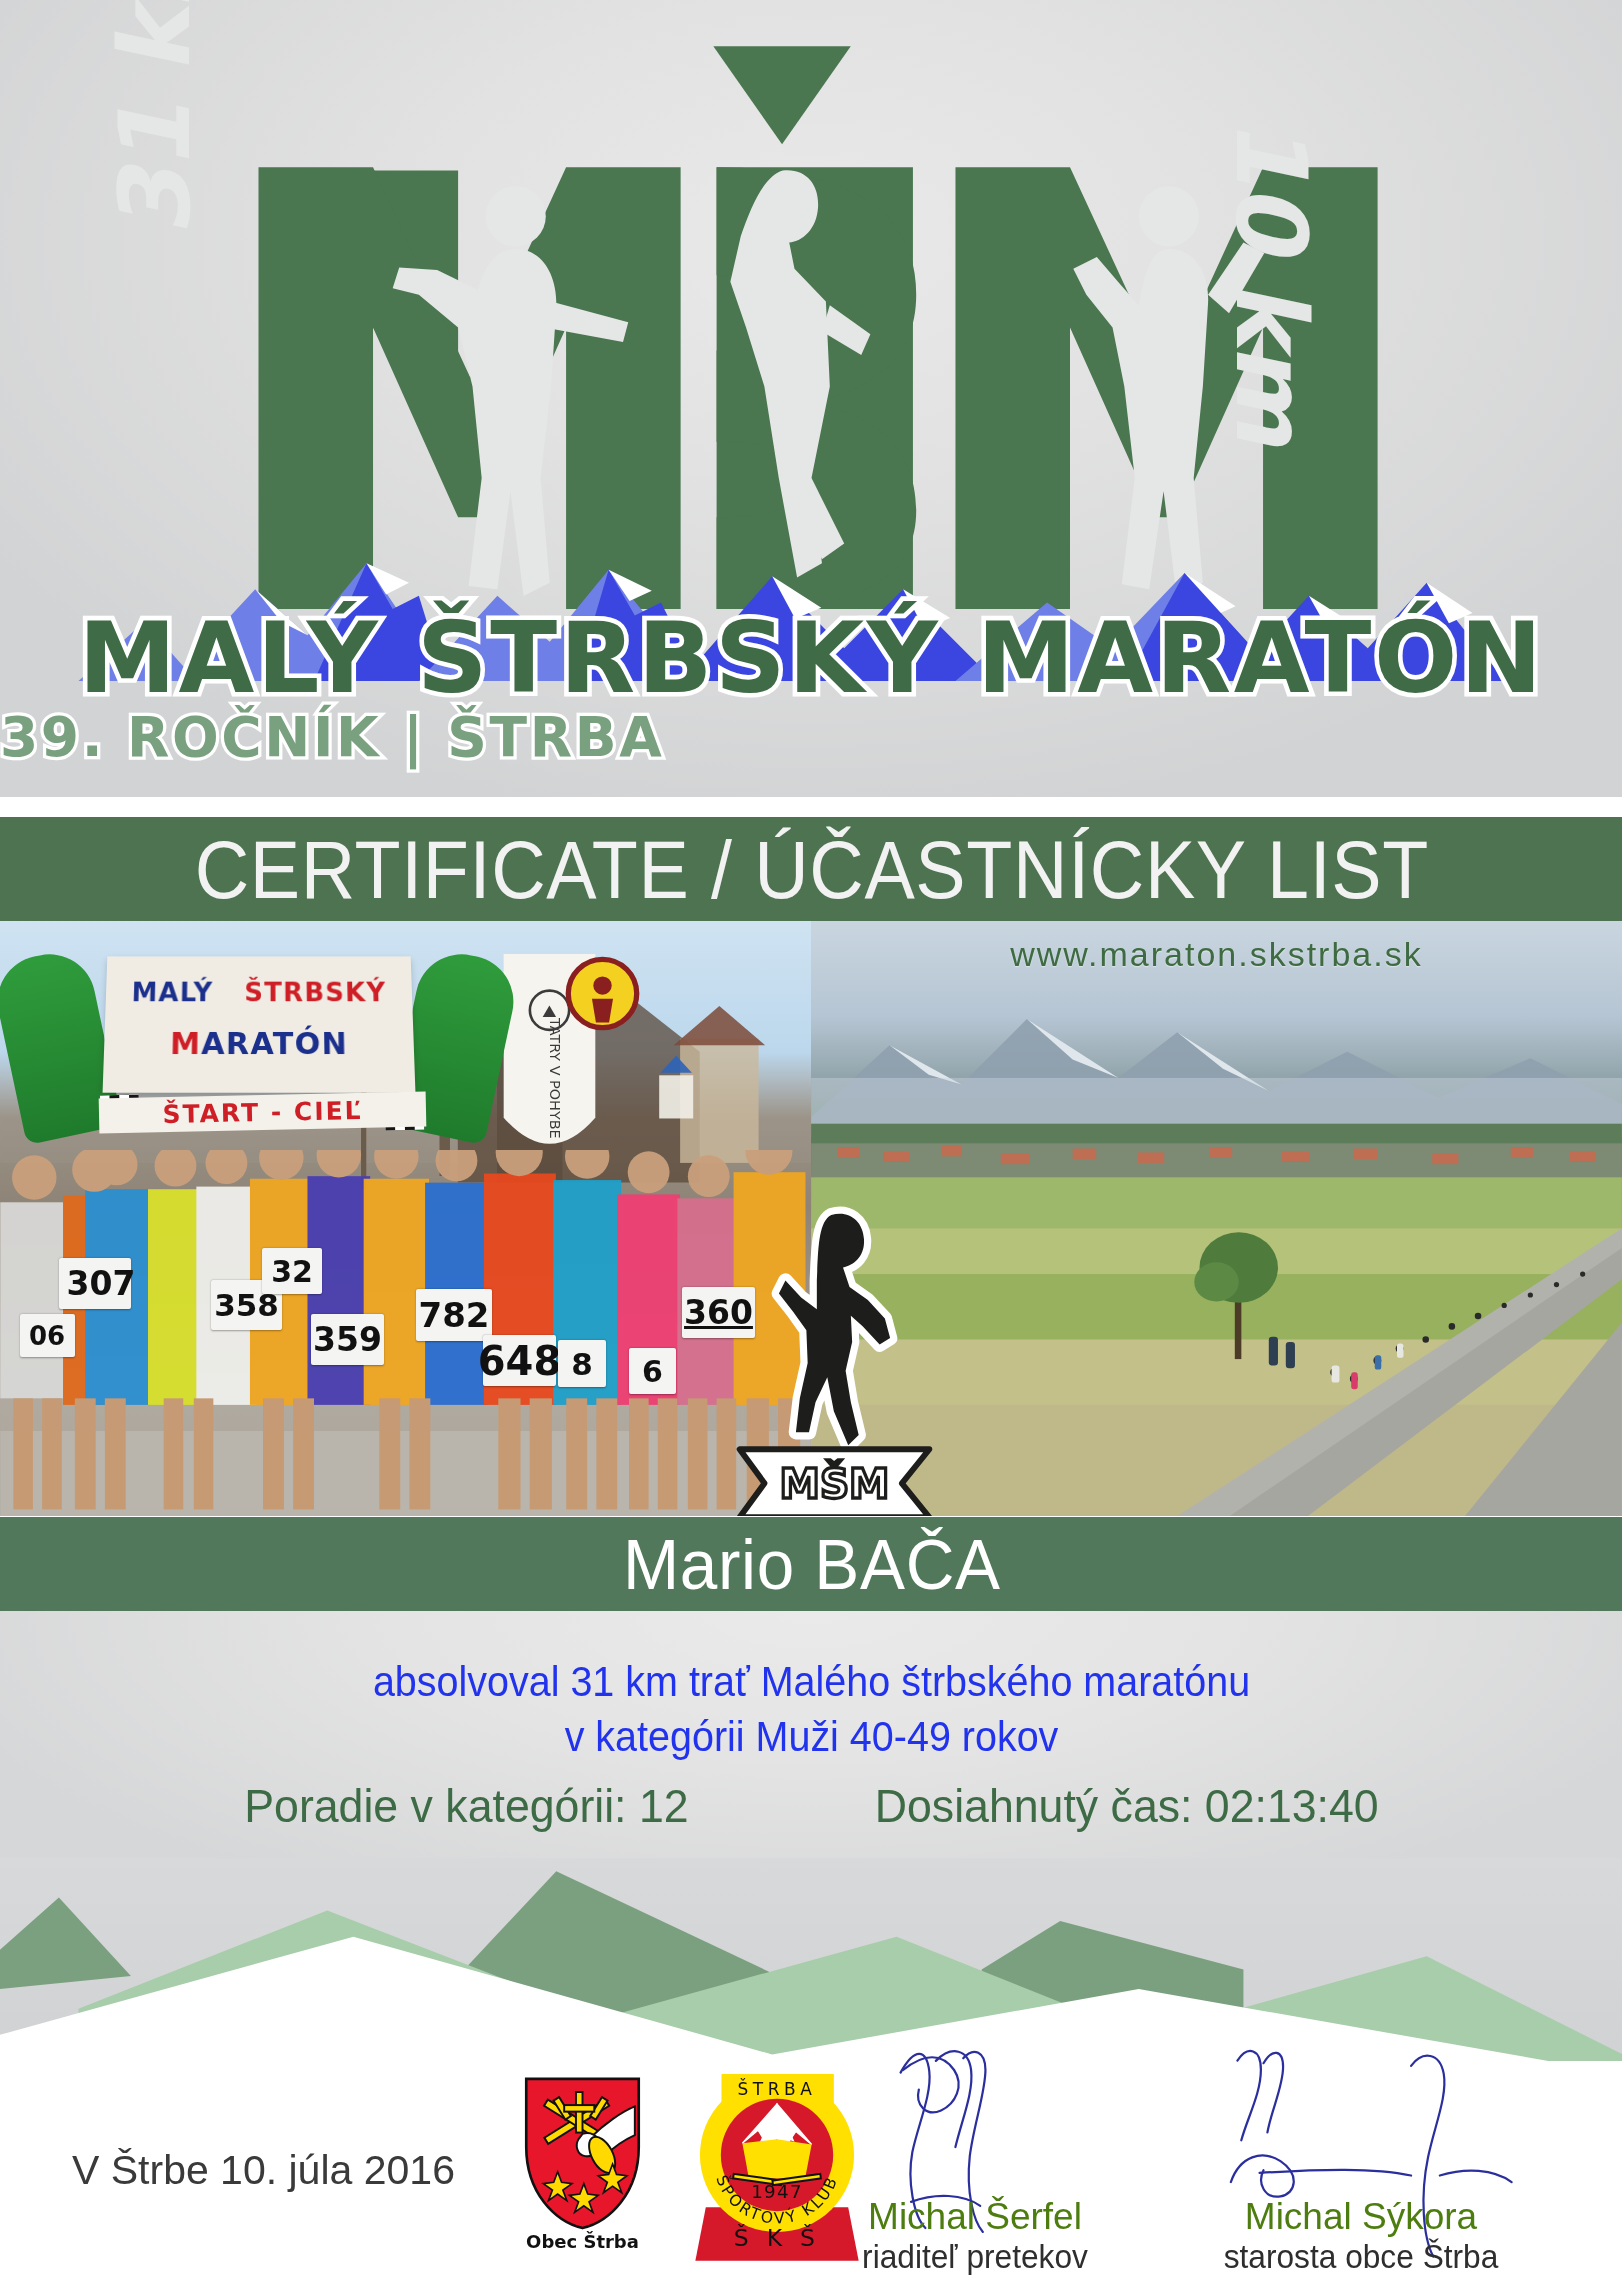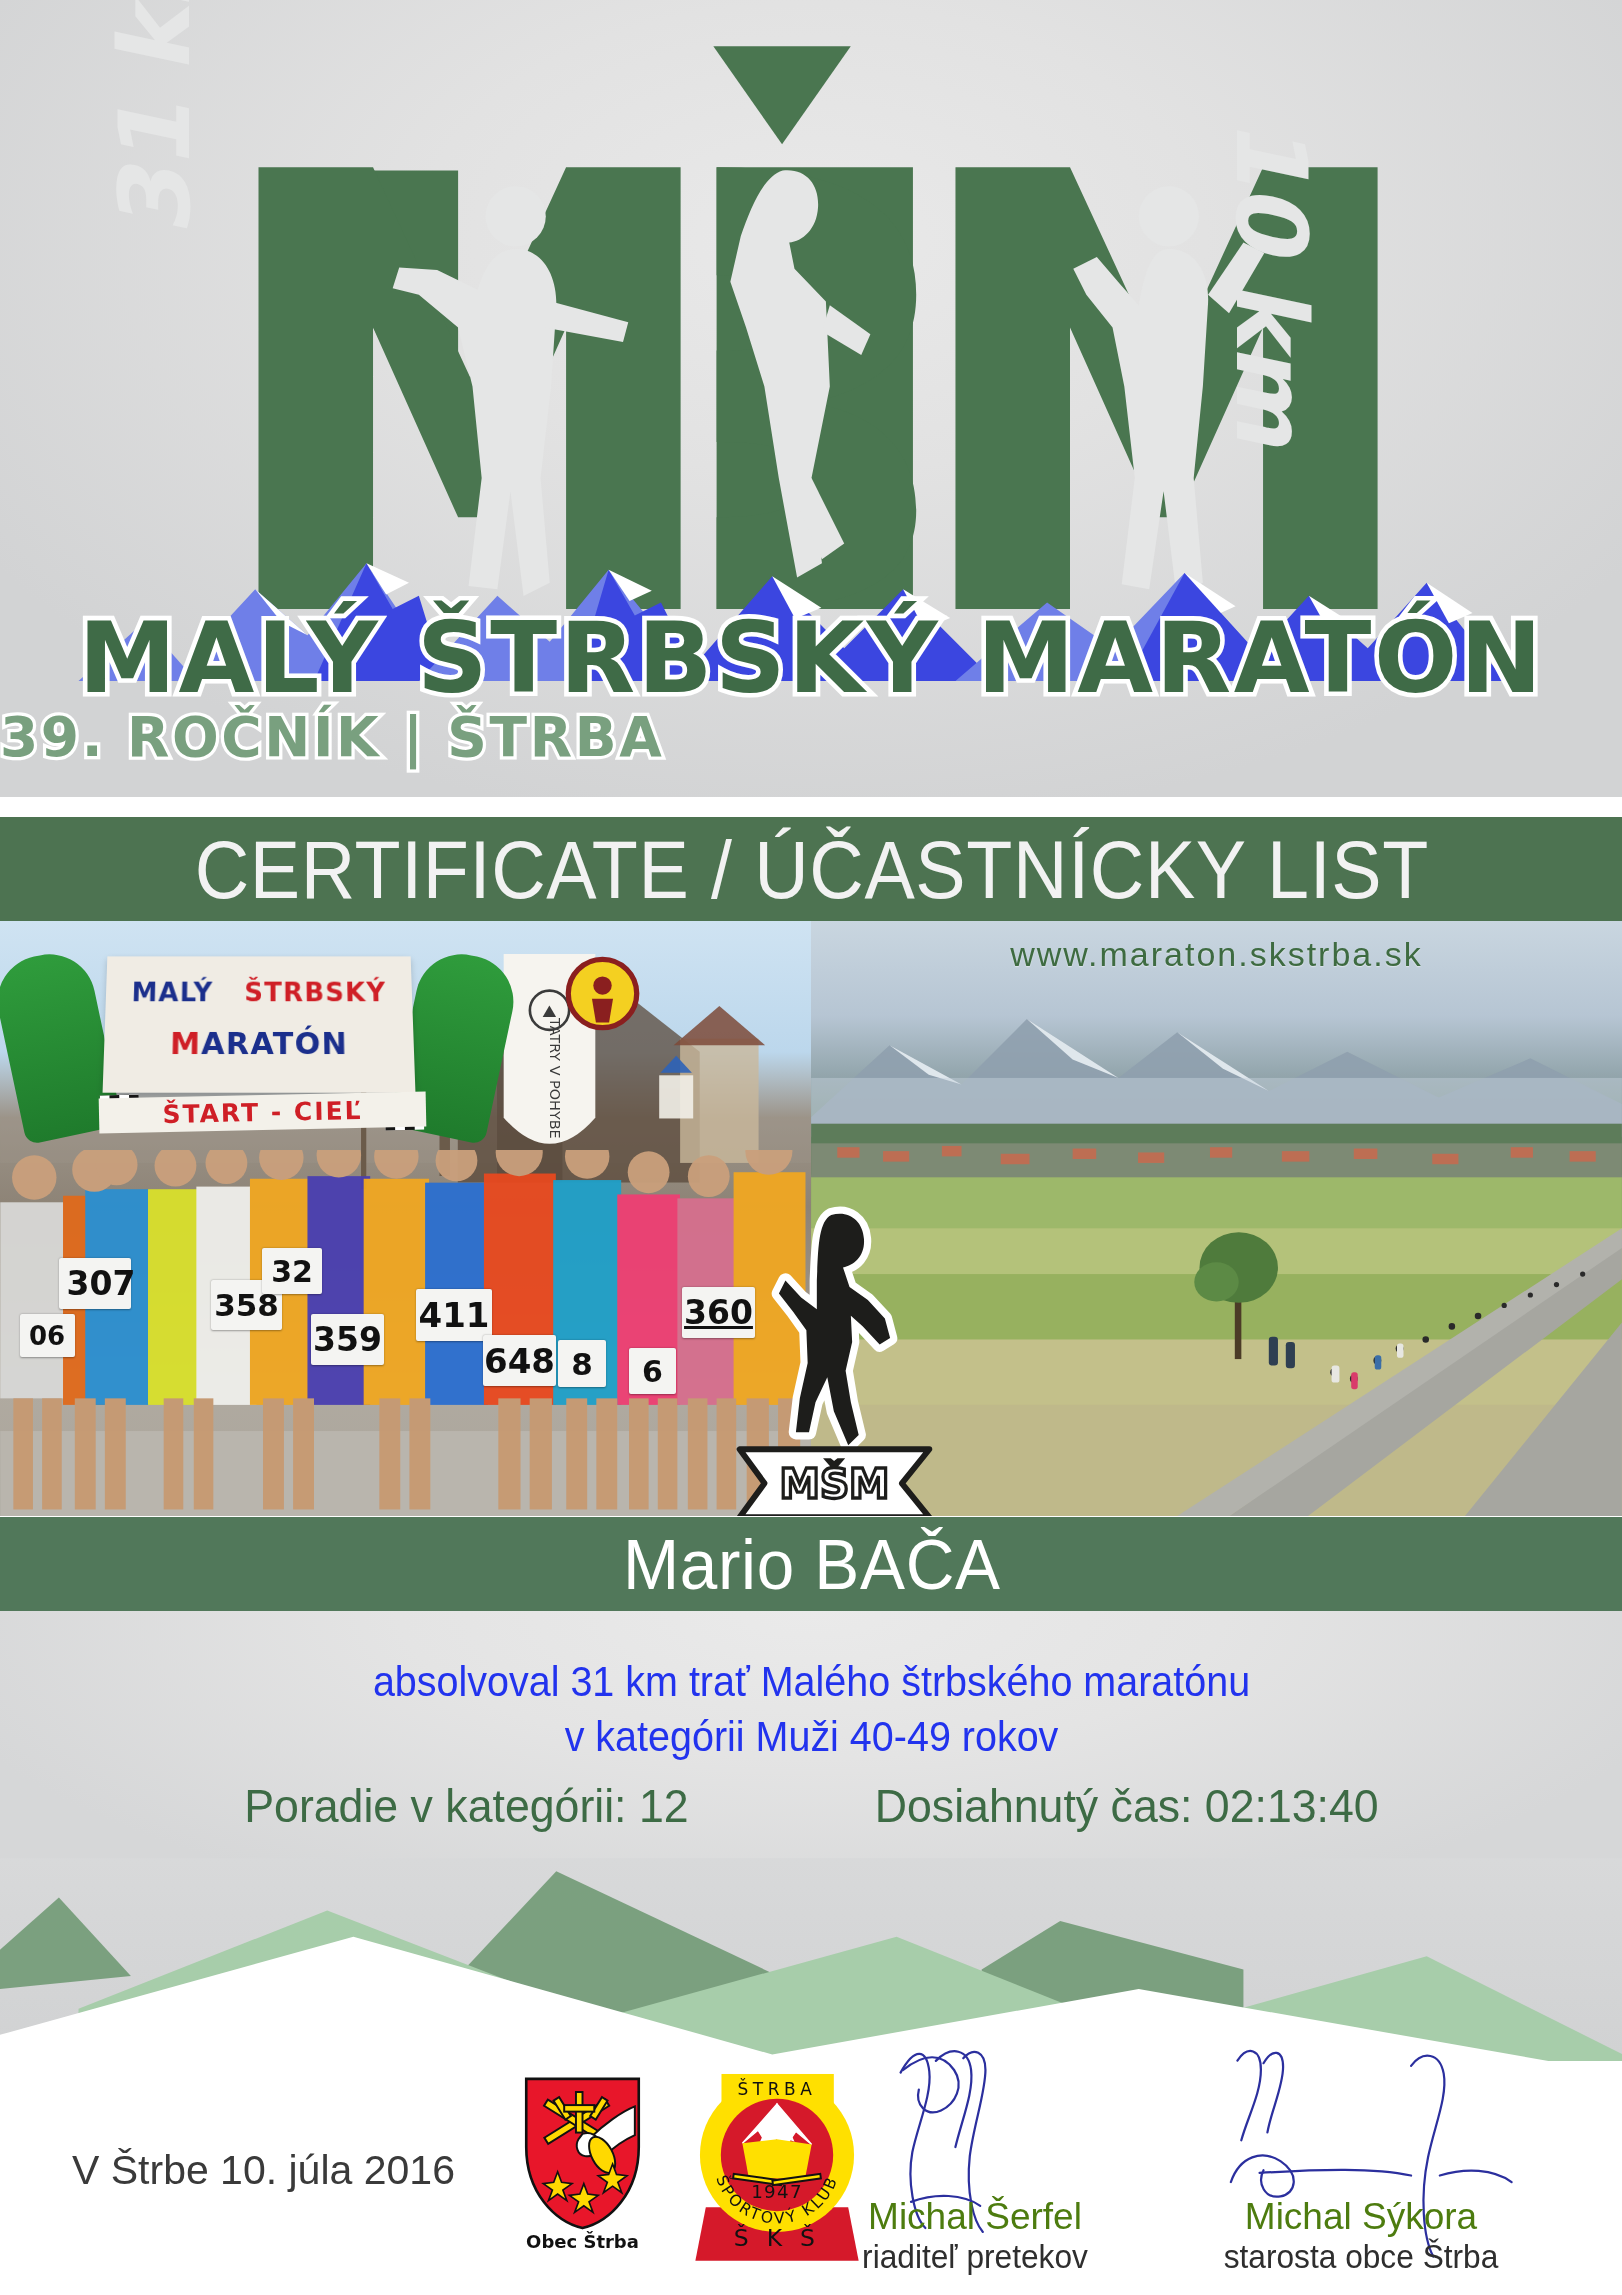--- a/index.html
+++ b/index.html
@@ -386,22 +386,22 @@
             <circle cx="1084" cy="40" r="32"></circle>
               <circle cx="1176" cy="2" r="36"></circle>
           </g>
         </g>
       </svg>
 
       <div class="bib" style="left:59px;  top:337px; width:72px; height:51px; font-size:33px;padding-left:12px;">307</div>
       <div class="bib" style="left:211px; top:359px; width:71px; height:50px; font-size:31px;">358</div>
       <div class="bib" style="left:262px; top:327px; width:60px;  height:46px; font-size:30px;text-align:center;">32</div>
       <div class="bib" style="left:311px; top:393px; width:73px; height:51px; font-size:33px;">359</div>
-      <div class="bib" style="left:416px; top:368px; width:76px; height:52px; font-size:34px;">411</div>
-      <div class="bib" style="left:483px; top:414px; width:73px; height:51px; font-size:34px;">648</div>
+      <div class="bib" style="left:416px; top:368px; width:76px; height:52px; font-size:34px;">782</div>
+      <div class="bib" style="left:483px; top:414px; width:73px; height:51px; font-size:40px;">648</div>
       <div class="bib" style="left:558px; top:419px; width:48px;  height:47px; font-size:31px;">8</div>
       <div class="bib" style="left:629px; top:427px; width:47px;  height:46px; font-size:30px;">6</div>
       <div class="bib" style="left:682px;top:366px; width:73px; height:51px; font-size:33px;text-decoration:underline;">360</div>
       <div class="bib" style="left:19.6px;  top:393px; width:55px;  height:43px; font-size:26px;">06</div>
     </div>
 
     <div class="photo photo-right">
       <svg width="811" height="595" viewBox="0 0 1240 910" style="position:absolute;left:0;top:0">
 
         <polygon points="0,300 120,190 230,250 330,150 470,240 560,170 700,260 820,200 960,270 1100,210 1240,280 1240,330 0,330" fill="#8fa0ae" opacity=".9"></polygon>

